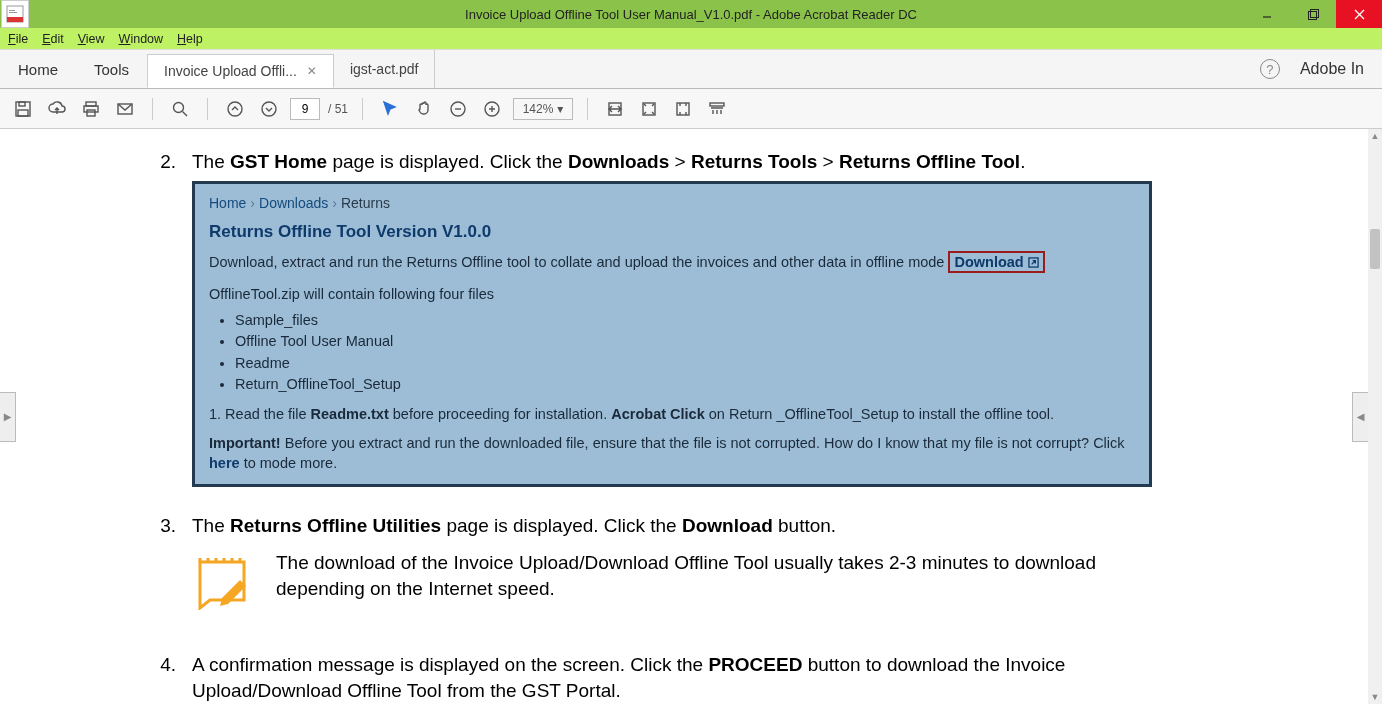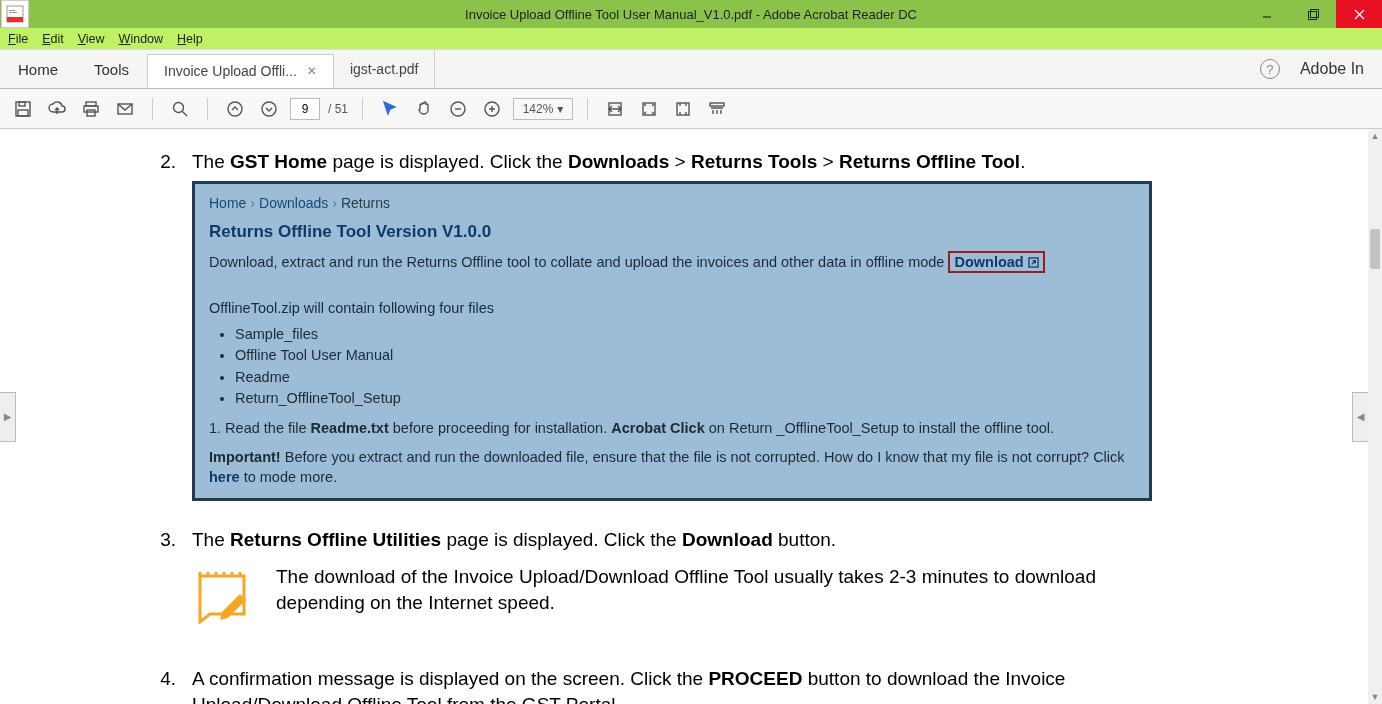--- a/index.html
+++ b/index.html
@@ -237,21 +237,21 @@
               <span>Home</span><span class="sep2">›</span><span>Downloads</span><span class="sep2">›</span><span class="cur">Returns</span>
             </div>
             <h3>Returns Offline Tool Version V1.0.0</h3>
             <div>
               <span>Download, extract and run the Returns Offline tool to collate and upload the invoices and other data in offline mode</span>
               <span class="dl-link"><span>Download</span> <svg viewBox="0 0 12 12">
                     <rect x="1" y="1" width="10" height="10" fill="none" stroke="#0e3a6c" stroke-width="1.4"></rect>
                     <path d="M4 8l4-4M5 4h3v3" stroke="#0e3a6c" stroke-width="1.4" fill="none"></path>
                   </svg></span>
             </div>
-            <div style="margin-top:26px">OfflineTool.zip will contain following four files</div>
+            <div style="margin-top:12px">OfflineTool.zip will contain following four files</div>
             <ul>
               <li>Sample_files</li>
               <li>Offline Tool User Manual</li>
               <li>Readme</li>
               <li>Return_OfflineTool_Setup</li>
             </ul>
             <div>
               <span>1. Read the file </span><b>Readme.txt</b><span> before proceeding for installation. </span><b>Acrobat Click</b><span> on Return _OfflineTool_Setup to install the offline tool.</span>
             </div>
             <div style="margin-top:10px">

